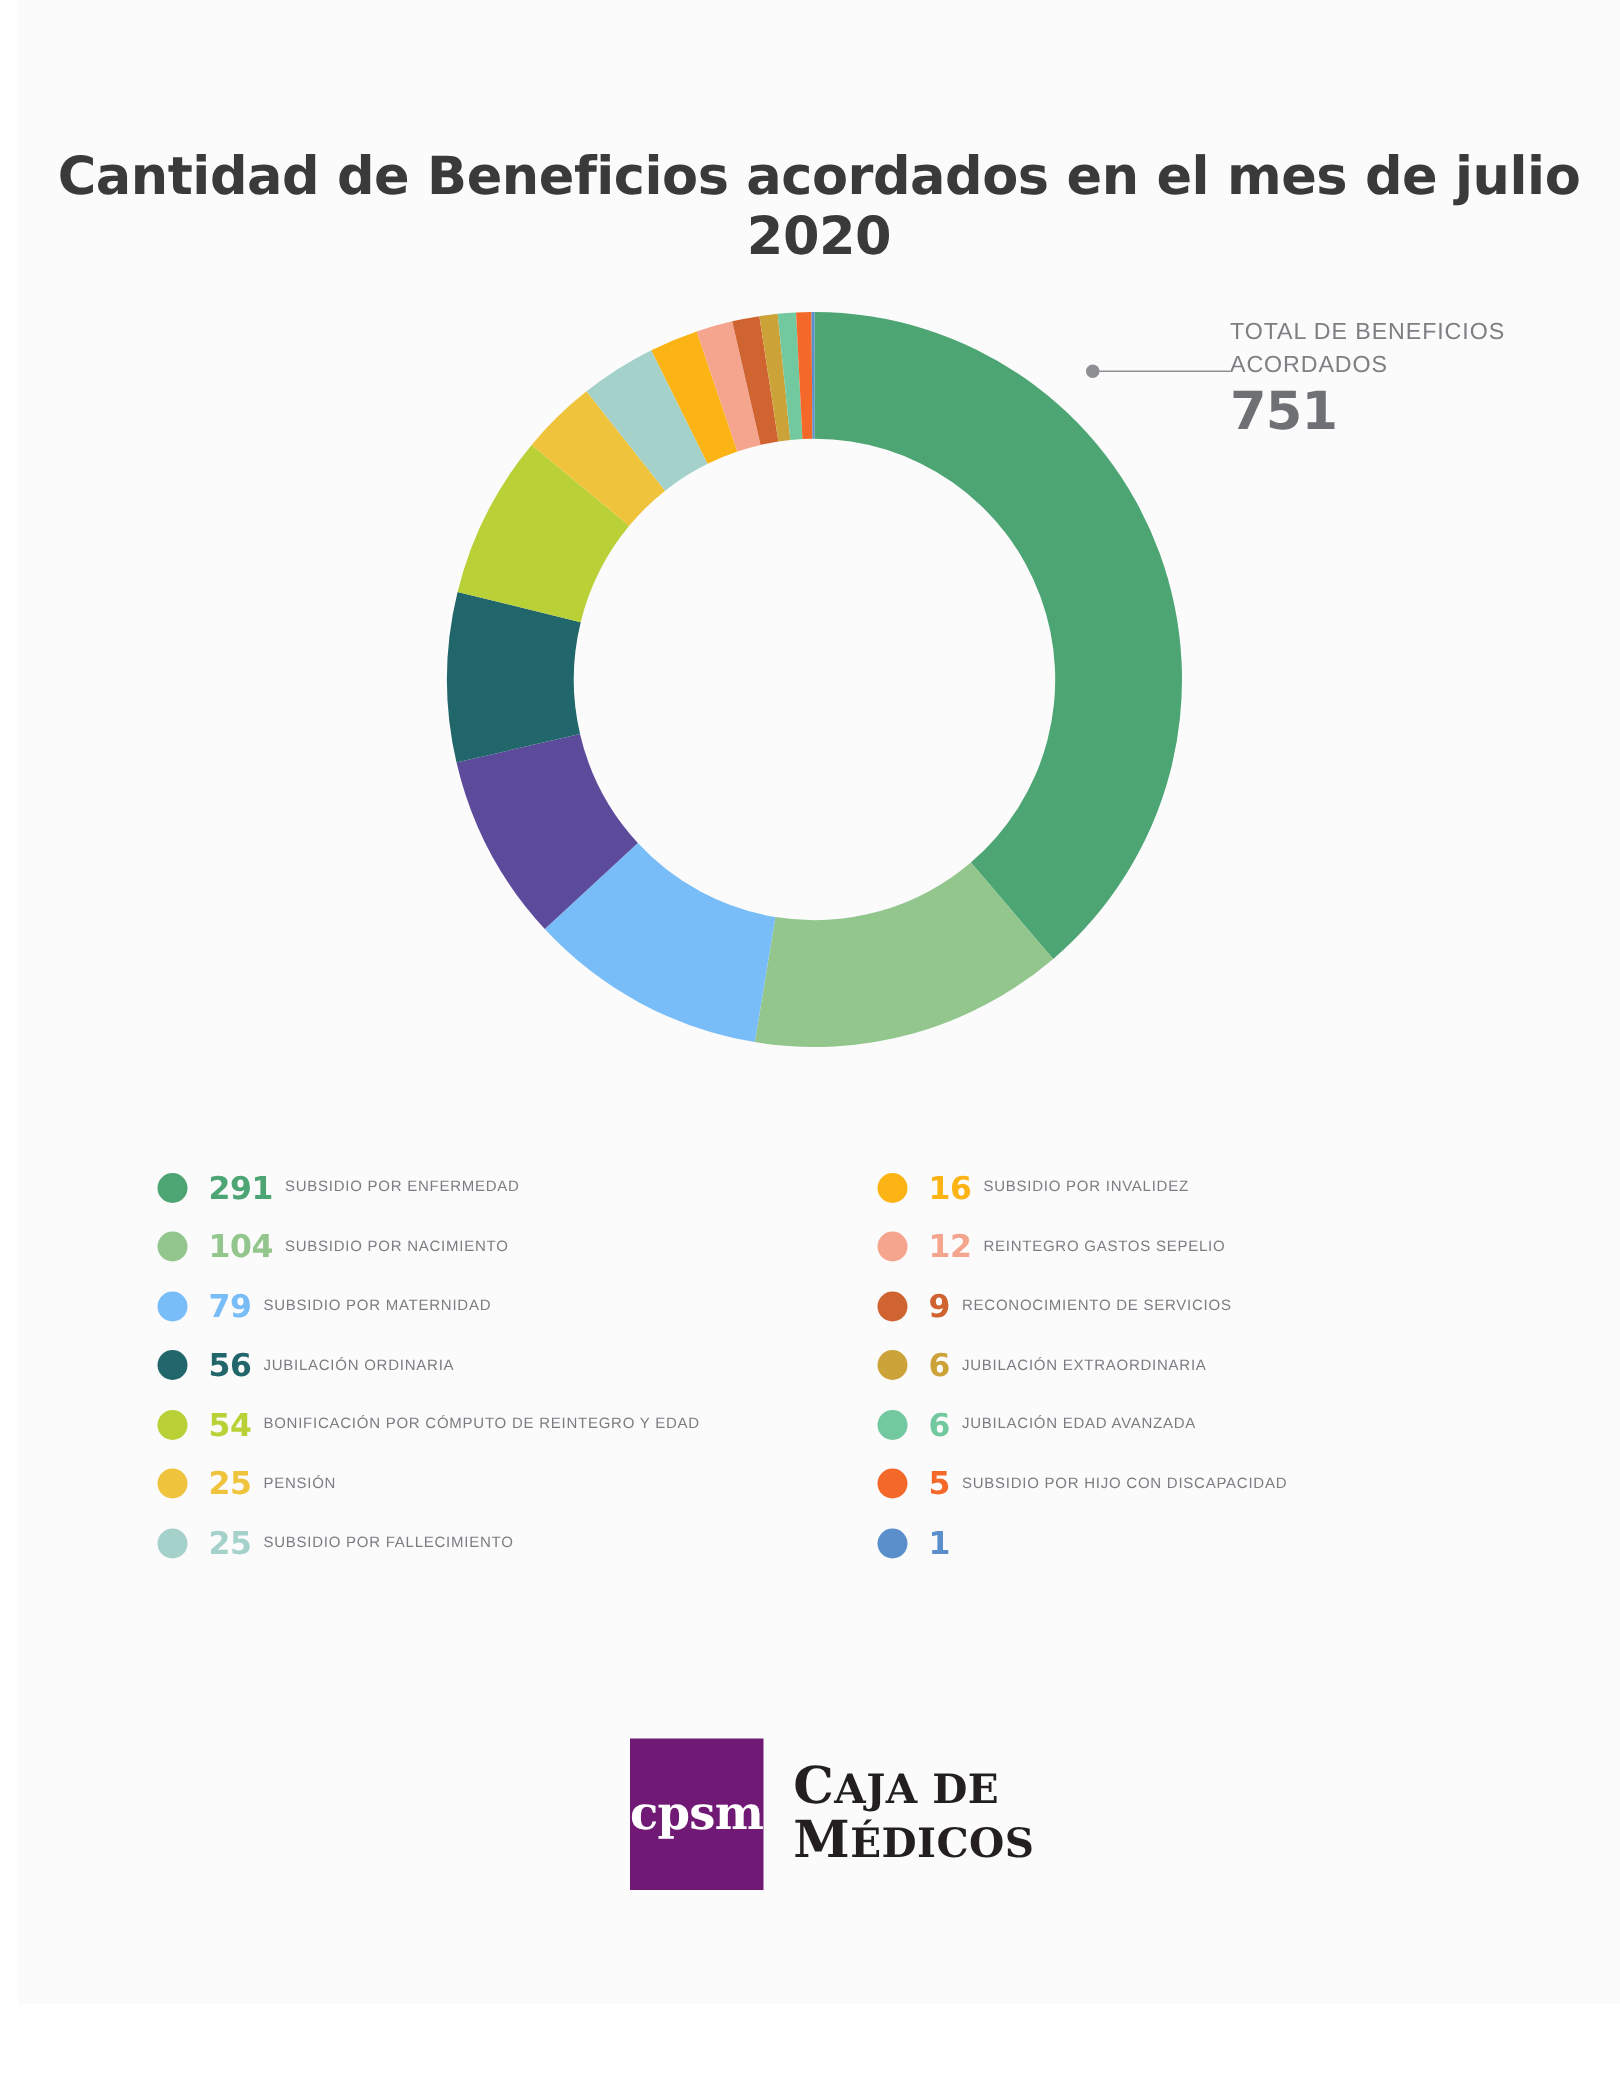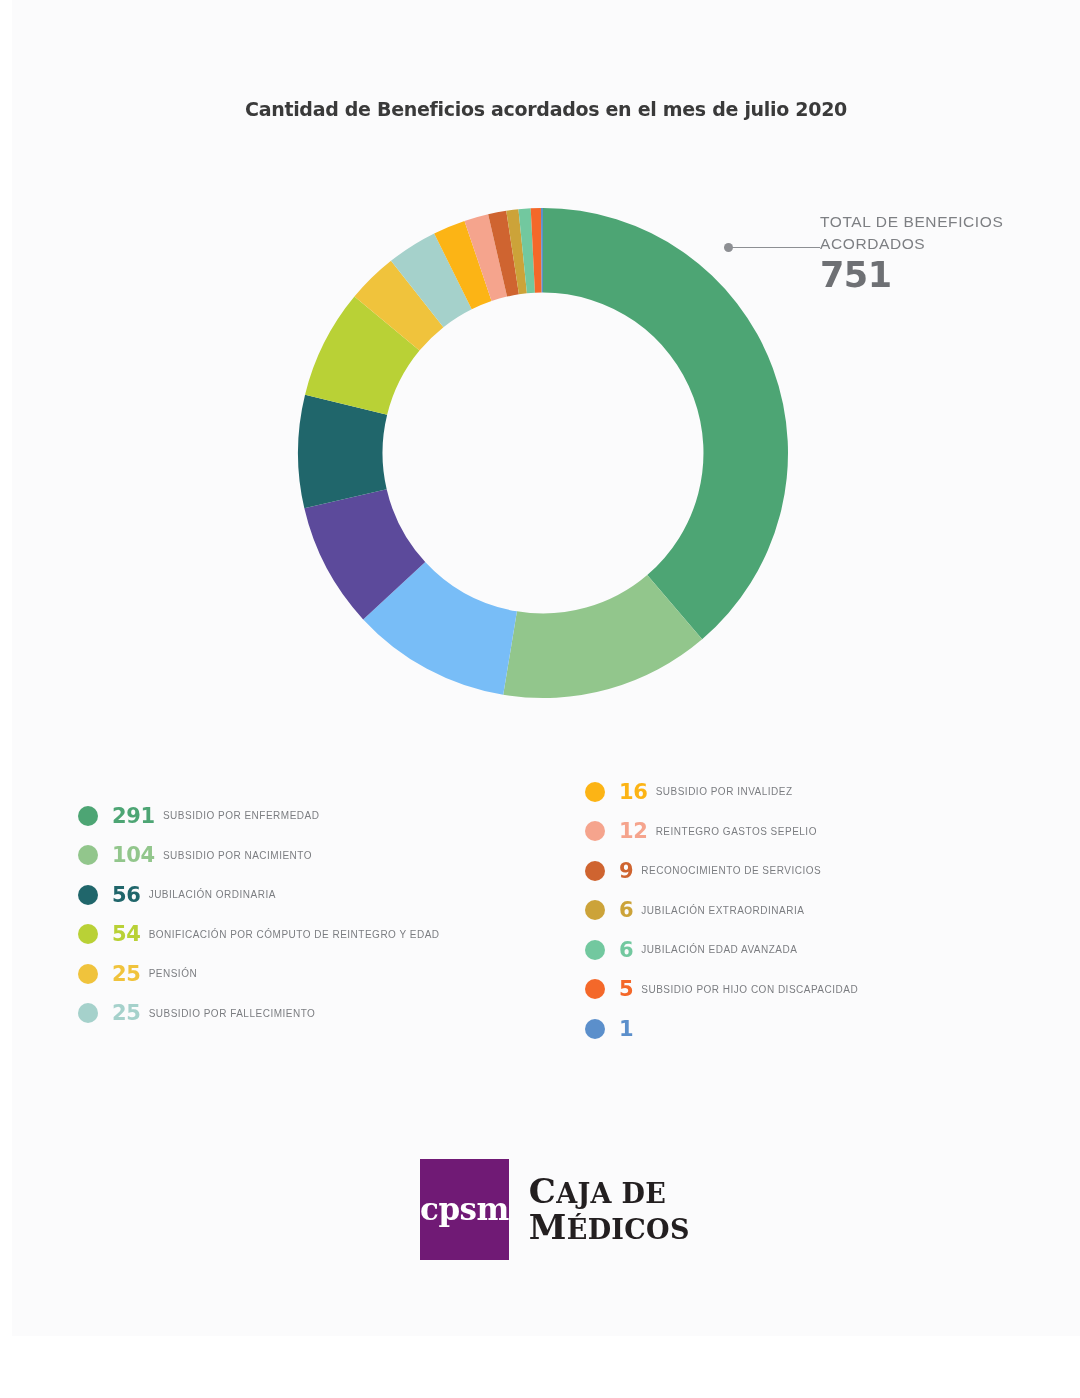--- a/index.html
+++ b/index.html
@@ -20,21 +20,21 @@
     width: 1068px;
     height: 1336px;
     background: #fbfbfc;
   }
   .chart-title {
     position: absolute;
     left: 0;
     top: 98px;
     width: 1068px;
     text-align: center;
-    font-size: 19px;
+    font-size: 35px;
     font-weight: 700;
     letter-spacing: -0.3px;
     color: #3a3a3a;
     font-family: "DejaVu Sans", sans-serif;
   }
 
   
   .donut-wrap {
     position: absolute;
     left: 281px;
@@ -93,21 +93,21 @@
 
   
   .legend {
     position: absolute;
     left: 0;
     top: 772px;
     width: 1068px;
     height: 330px;
   }
   .legend-col { position: absolute; top: 0; }
-  .legend-col.left  { left: 66px;  width: 520px; margin-top: 24px; }
+  .legend-col.left  { left: 93px;  width: 520px; }
   .legend-col.right { left: 573px; width: 495px; }
   .legend-item {
     position: relative;
     height: 39.5px;
     display: flex;
     align-items: center;
   }
   .legend-dot {
     width: 20px;
     height: 20px;
@@ -209,20 +209,25 @@
           <span class="legend-dot" style="background: rgb(77, 165, 116);"></span>
           <span class="legend-value" style="color: rgb(77, 165, 116);">291</span>
           <span class="legend-label">SUBSIDIO POR ENFERMEDAD</span>
         </div>
         <div class="legend-item">
           <span class="legend-dot" style="background: rgb(146, 198, 140);"></span>
           <span class="legend-value" style="color: rgb(146, 198, 140);">104</span>
           <span class="legend-label">SUBSIDIO POR NACIMIENTO</span>
         </div>
         <div class="legend-item">
+          <span class="legend-dot" style="background: rgb(120, 189, 247);"></span>
+          <span class="legend-value" style="color: rgb(120, 189, 247);">79</span>
+          <span class="legend-label">SUBSIDIO POR MATERNIDAD</span>
+        </div>
+        <div class="legend-item">
           <span class="legend-dot" style="background: rgb(32, 102, 107);"></span>
           <span class="legend-value" style="color: rgb(32, 102, 107);">56</span>
           <span class="legend-label">JUBILACIÓN ORDINARIA</span>
         </div>
         <div class="legend-item">
           <span class="legend-dot" style="background: rgb(185, 209, 54);"></span>
           <span class="legend-value" style="color: rgb(185, 209, 54);">54</span>
           <span class="legend-label">BONIFICACIÓN POR CÓMPUTO DE REINTEGRO Y EDAD</span>
         </div>
         <div class="legend-item">

